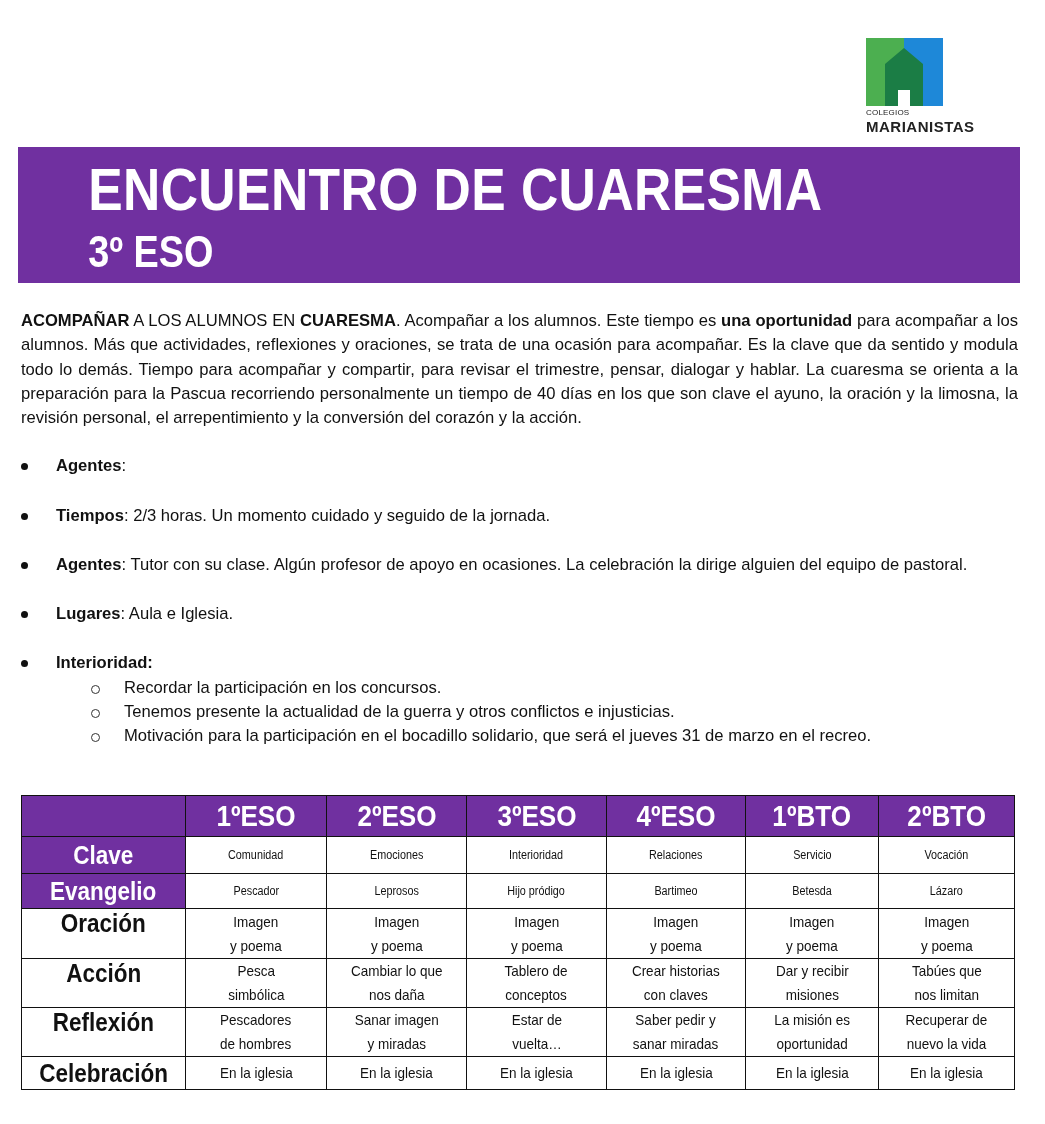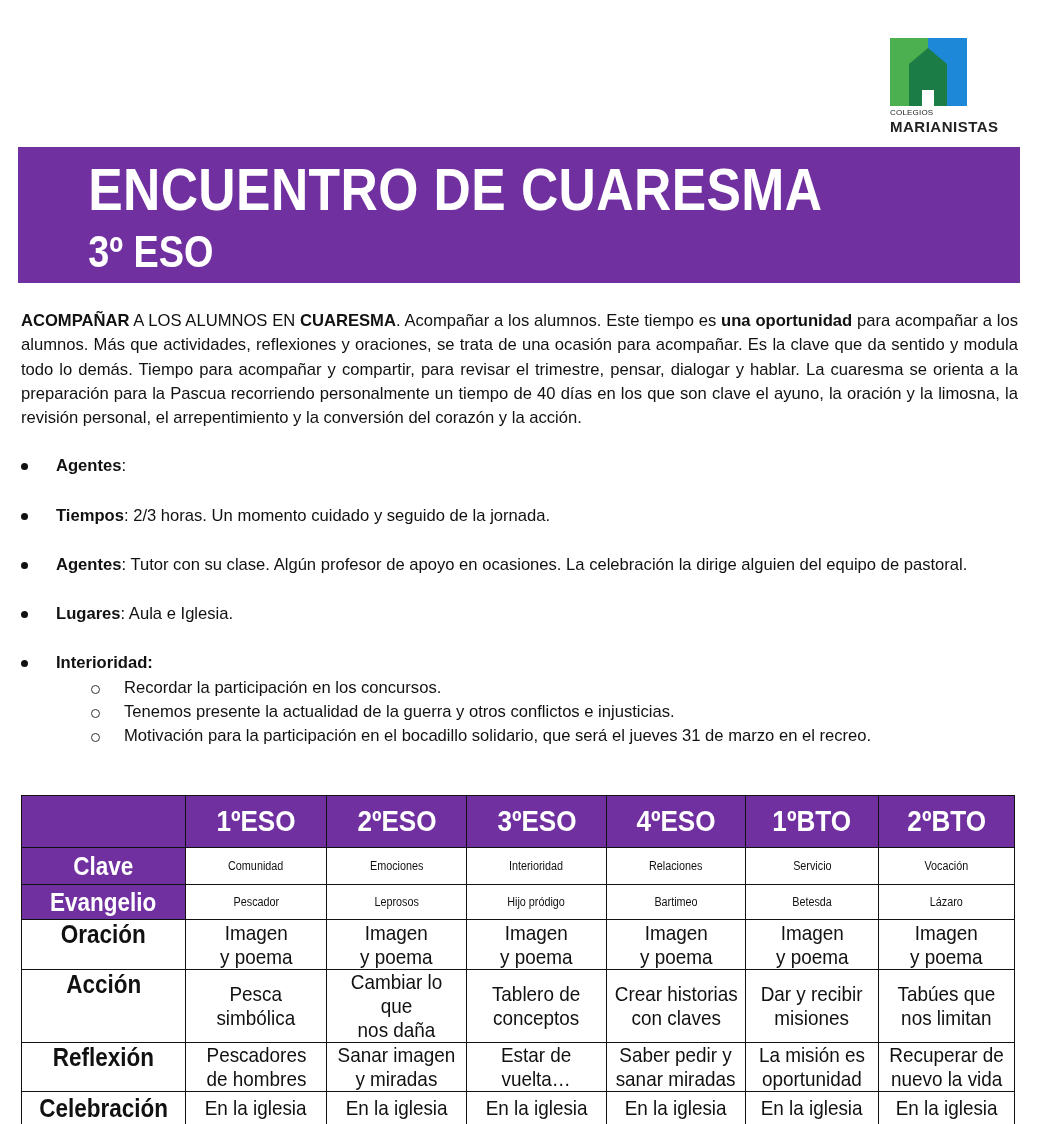--- a/index.html
+++ b/index.html
@@ -1,18 +1,18 @@
 <!DOCTYPE html>
 <html><head>
 <meta charset="utf-8">
 <style>
   html, body { margin:0; padding:0; background:#ffffff; }
   body { width:1045px; height:1124px; position:relative; overflow:hidden;
          font-family:"Liberation Sans", sans-serif; color:#111; }
-  .logo { position:absolute; left:890px; top:38px; width:80px; height:95px; }
+  .logo { position:absolute; left:866px; top:38px; width:80px; height:95px; }
   .logo .mark { position:absolute; left:0; top:0; width:77px; height:68px; }
   .logo .l1 { position:absolute; left:0; top:70px; font-size:8px; letter-spacing:0.2px; color:#222; }
   .logo .l2 { position:absolute; left:0; top:80px; font-size:15px; font-weight:bold; letter-spacing:0.5px; color:#222; }
   .banner { position:absolute; left:18px; top:147px; width:1002px; height:136px; background:#7030a0;
             color:#fff; text-align:left; font-weight:bold; }
   .banner .t1 { position:absolute; left:0; right:0; top:8px; font-size:60px; line-height:70px;
                 transform:scaleX(0.86); letter-spacing:0.5px; }
   .banner .t2 { position:absolute; left:0; right:0; top:80px; font-size:44px; line-height:50px;
                 transform:scaleX(0.86); }
   .intro { position:absolute; left:21px; top:309px; width:997px; font-size:16.6px; line-height:24.3px;
@@ -22,21 +22,21 @@
   .bullet .txt { position:absolute; left:35px; white-space:nowrap; }
   .sub { position:absolute; left:91px; font-size:16.6px; line-height:22px; white-space:nowrap; }
   .sub .o { position:absolute; left:0; top:8px; width:7px; height:7px; border:1.3px solid #333; border-radius:50%; }
   .sub .txt { position:absolute; left:33px; }
   table.grid { position:absolute; left:21px; top:795px; border-collapse:collapse; table-layout:fixed; }
   table.grid td { border:1px solid #111; text-align:center; vertical-align:middle; padding:0; overflow:hidden; }
   table.grid .hdr { background:#7030a0; color:#fff; font-weight:bold; font-size:29px; }
   table.grid .rowhdr { font-weight:bold; font-size:25px; }
   table.grid .rowhdr.purple { background:#7030a0; color:#fff; }
   table.grid .bold { font-weight:normal; font-size:12px; }
-  table.grid .plain { font-size:21px; line-height:24px; }
+  table.grid .plain { font-size:15px; line-height:24px; }
   .cond { display:inline-block; transform:scaleX(0.9); }
 </style>
 </head>
 <body>
 
 <div class="logo">
   <svg class="mark" viewBox="0 0 77 68">
     <rect x="0" y="0" width="38" height="68" fill="#4caf50"></rect>
     <rect x="38" y="0" width="39" height="68" fill="#1e88d8"></rect>
     <polygon points="0,0 20,0 38,22 56,0 77,0 77,0 38,40" fill="#4caf50" opacity="0"></polygon>
@@ -92,21 +92,21 @@
   <colgroup>
     <col style="width:164px">
       <col style="width:141px">
       <col style="width:140px">
       <col style="width:140px">
       <col style="width:139px">
       <col style="width:133px">
       <col style="width:136px">
   </colgroup>
   <tbody>
-      <tr style="height:52px;">
+      <tr style="height:41px;">
     <td class="hdr"></td>
     <td class="hdr"><span class="cond">1ºESO</span></td>
     <td class="hdr"><span class="cond">2ºESO</span></td>
     <td class="hdr"><span class="cond">3ºESO</span></td>
     <td class="hdr"><span class="cond">4ºESO</span></td>
     <td class="hdr"><span class="cond">1ºBTO</span></td>
     <td class="hdr"><span class="cond">2ºBTO</span></td>
   </tr>
   <tr style="height:37px;">
     <td class="rowhdr purple"><span class="cond">Clave</span></td>

